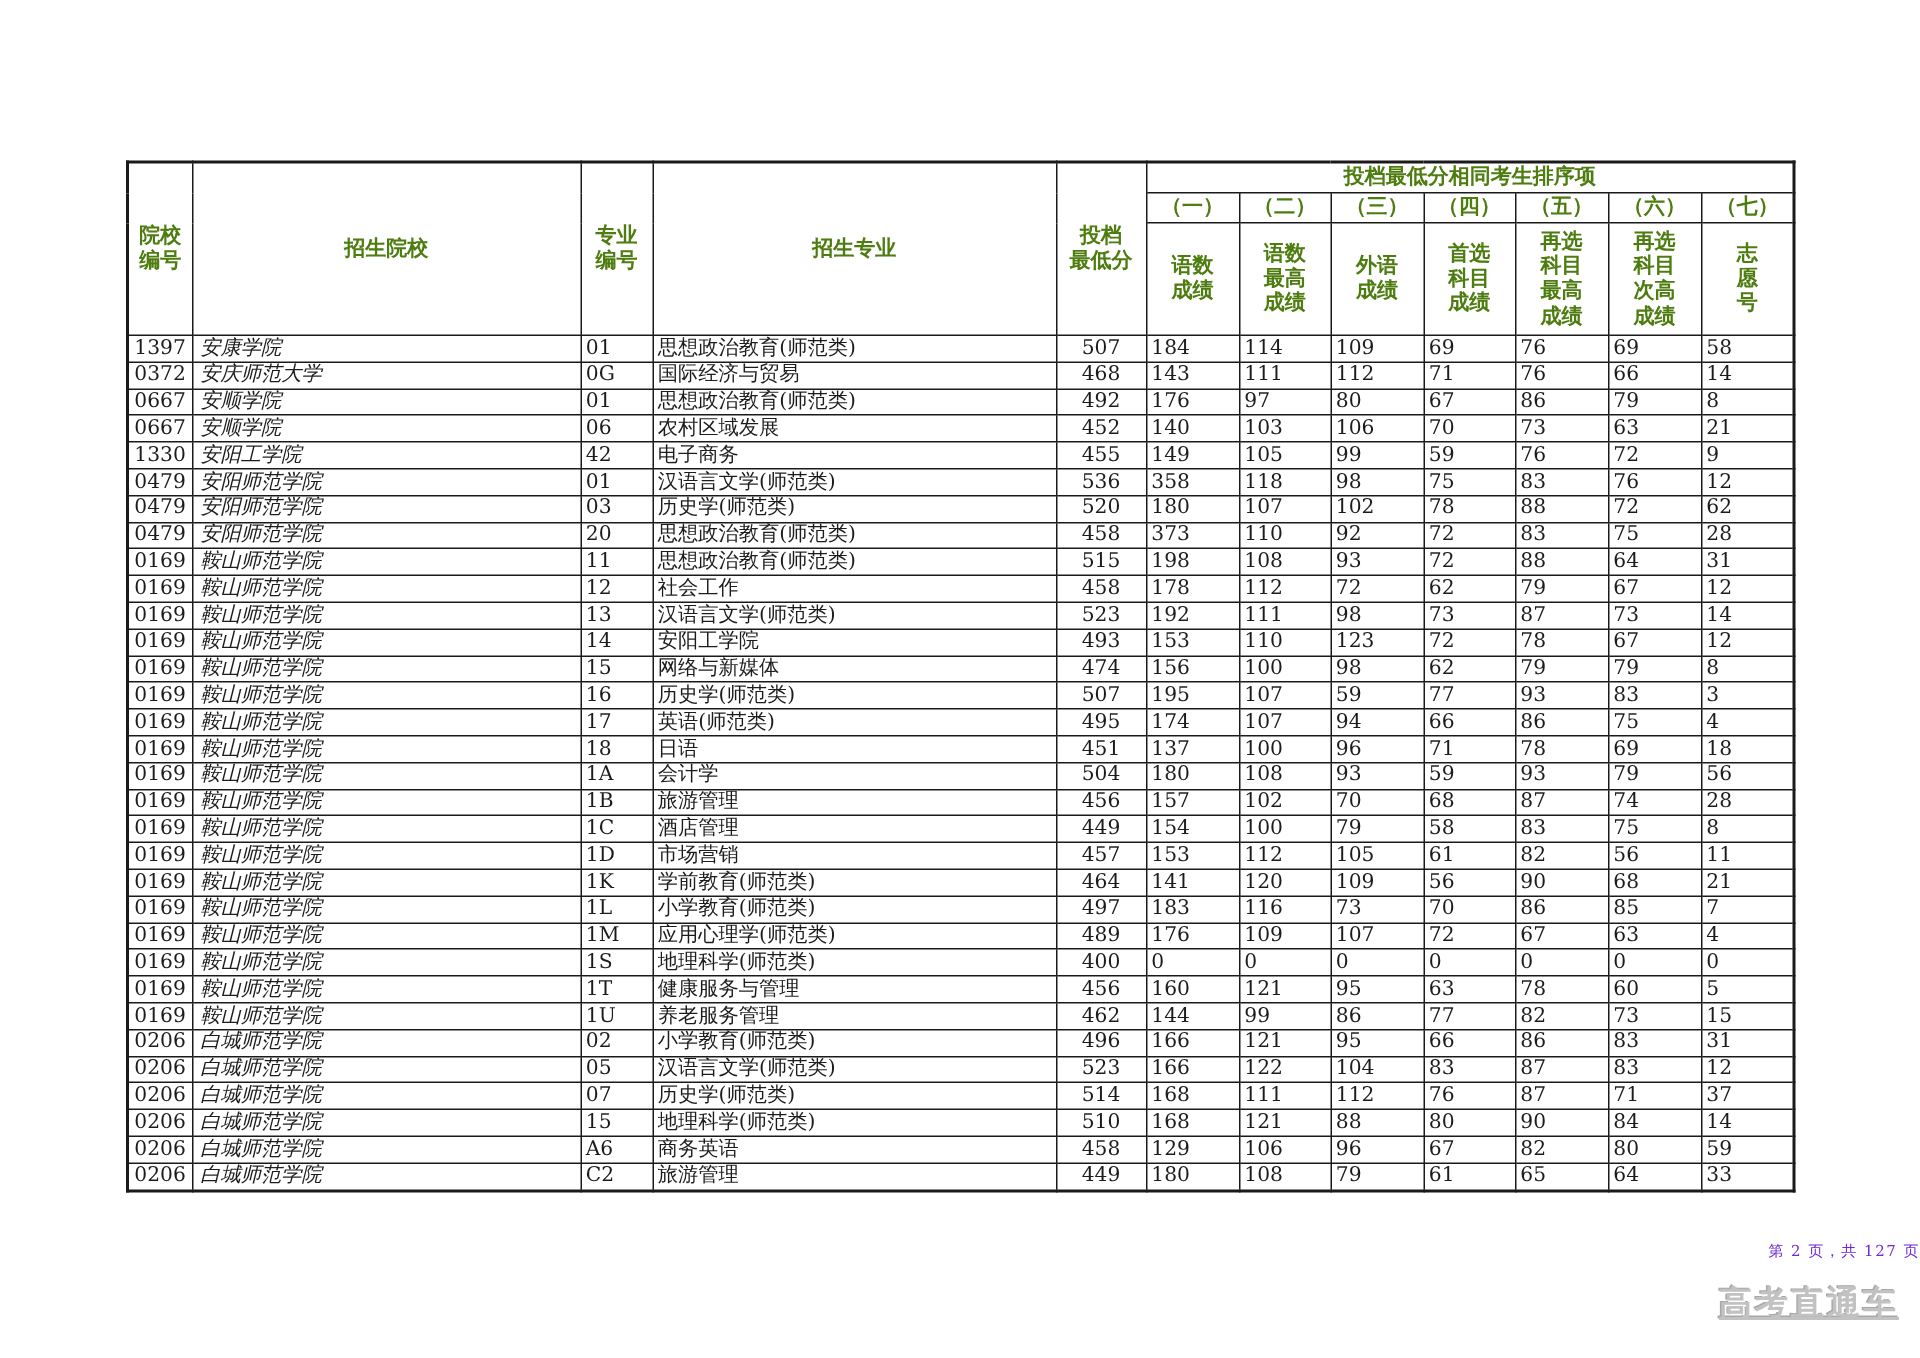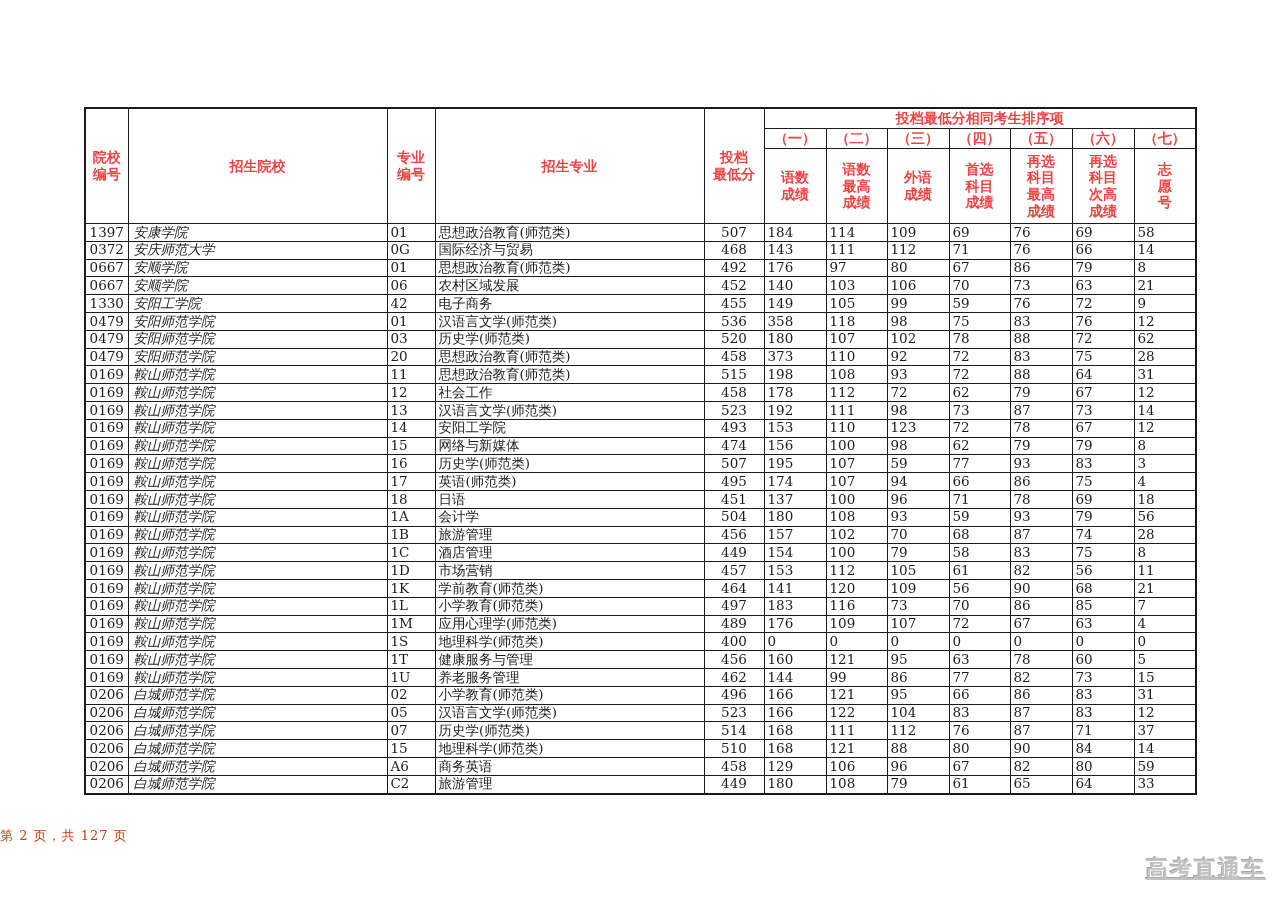--- a/index.html
+++ b/index.html
@@ -24,43 +24,43 @@
     overflow:hidden;
   }
   .score-table th {
     font-weight:bold;
     font-size:14px;
     text-align:center;
     vertical-align:middle;
     white-space:pre-line;
     line-height:1.18;
     padding:0;
-    color:#ef4444;
+    color:#4d7c0f;
   }
   tr.group-row th { height:19px; }
   tr.ord-row th   { height:19px; }
   tr.label-row th { height:74px; }
   .score-table td {
     font-size:13.5px;
     height:16.8px;
     line-height:1;
     vertical-align:middle;
     white-space:nowrap;
     padding:0 0 0 3px;
     text-align:left;
     color:#1c1c1c;
   }
   .score-table td.c-center { text-align:center; padding:0; }
   .score-table td.c-name   { padding-left:5px;font-style:italic; }
   .page-footer {
     position:absolute;
     left:0; right:0; top:827px;
-    text-align:left;
-    font-size:13px;
-    color:#c2410c;
+    text-align:right;
+    font-size:10px;
+    color:#6d28d9;
     letter-spacing:1px;
   }
   .watermark {
     position:absolute;
     right:14px; top:854px;
     font-size:22px;
     font-weight:bold;
     color:#c2c2c2;
     letter-spacing:2px;
     text-shadow:1px 1px 0 #ffffff, -1px -1px 0 #a8a8a8;

